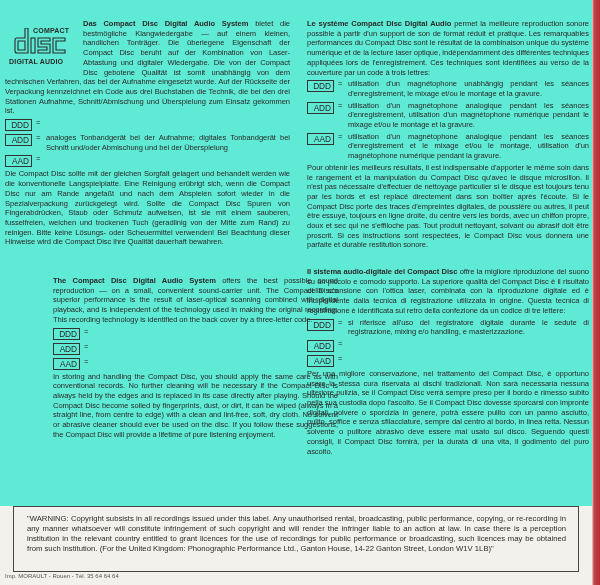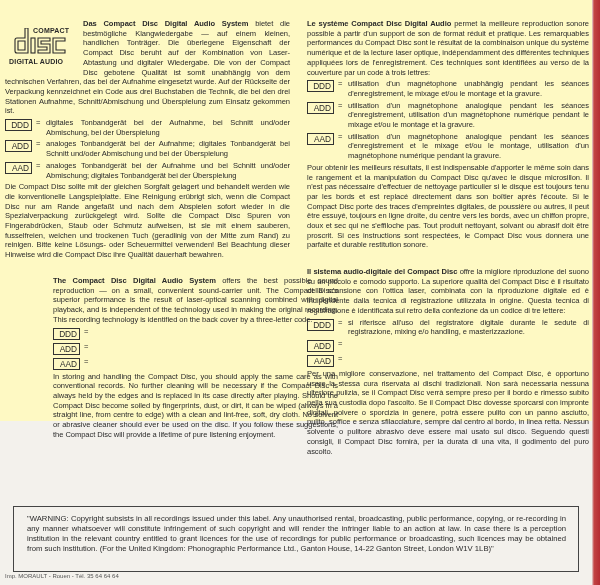--- a/index.html
+++ b/index.html
@@ -3,21 +3,21 @@
 <meta charset="utf-8">
 <style>
   * { box-sizing: border-box; margin: 0; padding: 0; }
   html, body { width: 600px; height: 585px; overflow: hidden; }
   body {
     background: #f3f1ec;
     font-family: "Liberation Sans", sans-serif;
     color: #2a2a2a;
     position: relative;
   }
-  .page { position: absolute; left: 0; top: 0; width: 592px; height: 421px; background: #fef9c3; }
+  .page { position: absolute; left: 0; top: 0; width: 592px; height: 506px; background: #5eead4; }
   .red-edge { position: absolute; right: 0; top: 0; width: 8px; height: 585px;
     background: linear-gradient(to right, #e9d6d6 0, #c24444 2px, #b52d33 100%); }
 
   .col { position: absolute; font-size: 7.55px; line-height: 9.7px; text-align: justify; letter-spacing: -0.05px; }
   .col-left { left: 5px; width: 285px; }
   .col-right { left: 307px; width: 282px; }
 
   p.para { margin-bottom: 2px; }
   p.para b { font-weight: bold; }
 
@@ -63,31 +63,29 @@
 
           <path d="M39 10 H51 V13 H42 V22 H51 V25 H39 Z"></path>
         </g>
       </svg>
       <span class="digital">DIGITAL AUDIO</span>
     </div>
     <p class="para"><b>Das Compact Disc Digital Audio System</b><span> bietet die bestmögliche Klangwiedergabe — auf einem kleinen, handlichen Tonträger. Die überlegene Eigenschaft der Compact Disc beruht auf der Kombination von Laser-Abtastung und digitaler Wiedergabe. Die von der Compact Disc gebotene Qualität ist somit unabhängig von dem technischen Verfahren, das bei der Aufnahme eingesetzt wurde. Auf der Rückseite der Verpackung kennzeichnet ein Code aus drei Buchstaben die Technik, die bei den drei Stationen Aufnahme, Schnitt/Abmischung und Überspielung zum Einsatz gekommen ist.</span></p>
     <div class="code-row">
       <span class="code-box">DDD</span>
       <span class="code-eq">=</span>
-      <span class="code-text">digitales Tonbandgerät bei der Aufnahme, bei Schnitt und/oder Abmischung, bei der Überspielung</span>
     </div>
     <div class="code-row">
       <span class="code-box">ADD</span>
       <span class="code-eq">=</span>
       <span class="code-text">analoges Tonbandgerät bei der Aufnahme; digitales Tonbandgerät bei Schnitt und/oder Abmischung und bei der Überspielung</span>
     </div>
     <div class="code-row">
       <span class="code-box">AAD</span>
       <span class="code-eq">=</span>
-      <span class="code-text">analoges Tonbandgerät bei der Aufnahme und bei Schnitt und/oder Abmischung; digitales Tonbandgerät bei der Überspielung</span>
     </div>
     <p class="para">Die Compact Disc sollte mit der gleichen Sorgfalt gelagert und behandelt werden wie die konventionelle Langspielplatte. Eine Reinigung erübrigt sich, wenn die Compact Disc nur am Rande angefaßt und nach dem Abspielen sofort wieder in die Spezialverpackung zurückgelegt wird. Sollte die Compact Disc Spuren von Fingerabdrücken, Staub oder Schmutz aufweisen, ist sie mit einem sauberen, fusselfreien, weichen und trockenen Tuch (geradlinig von der Mitte zum Rand) zu reinigen. Bitte keine Lösungs- oder Scheuermittel verwenden! Bei Beachtung dieser Hinweise wird die Compact Disc ihre Qualität dauerhaft bewahren.</p>
   </div>
 
   <div class="col col-right section-top-fr">
     <p class="para"><b>Le système Compact Disc Digital Audio</b><span> permet la meilleure reproduction sonore possible à partir d'un support de son de format réduit et pratique. Les remarquables performances du Compact Disc sont le résultat de la combinaison unique du système numérique et de la lecture laser optique, indépendamment des différentes techniques appliquées lors de l'enregistrement. Ces techniques sont identifiées au verso de la couverture par un code à trois lettres:</span></p>
     <div class="code-row">
       <span class="code-box">DDD</span>
       <span class="code-eq">=</span>
       <span class="code-text">utilisation d'un magnétophone unabhängig pendant les séances d'enregistrement, le mixage et/ou le montage et la gravure.</span>

